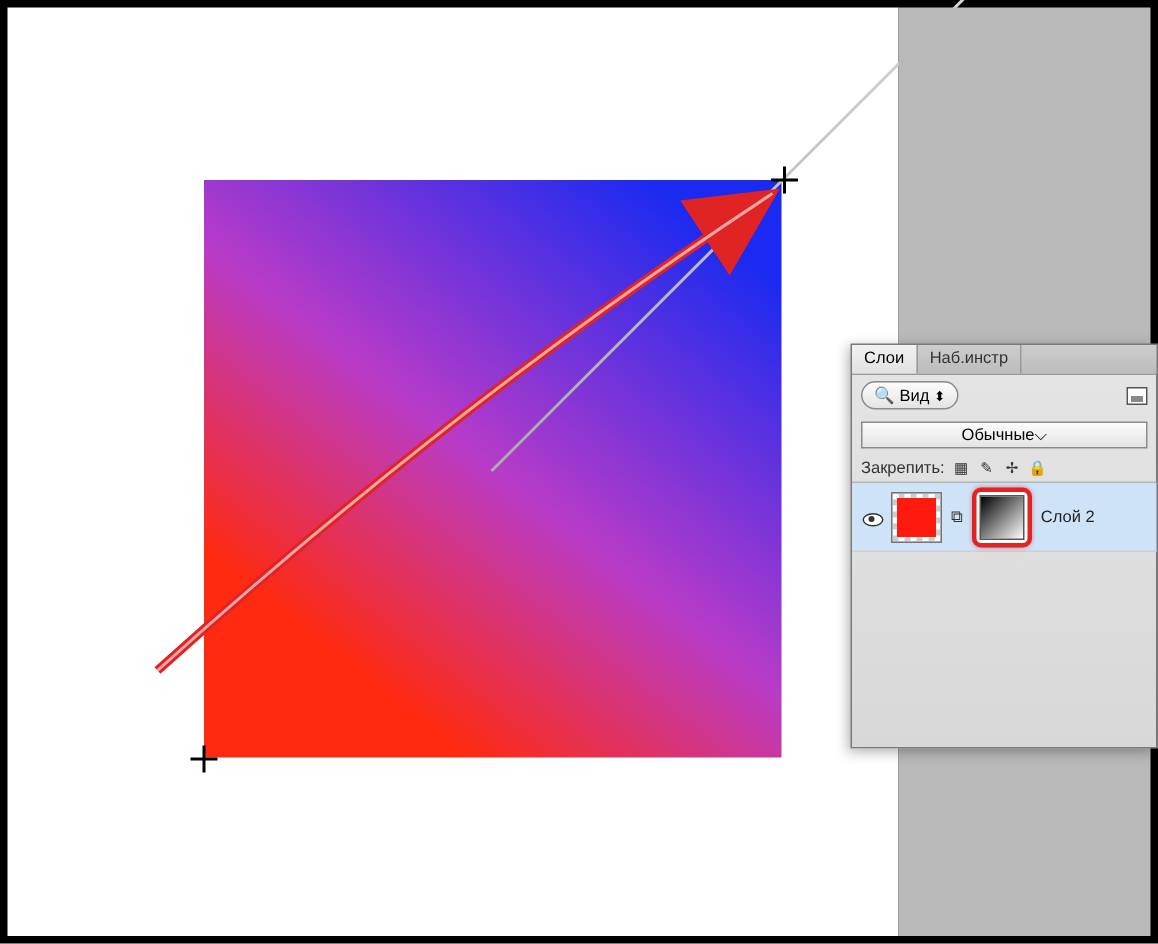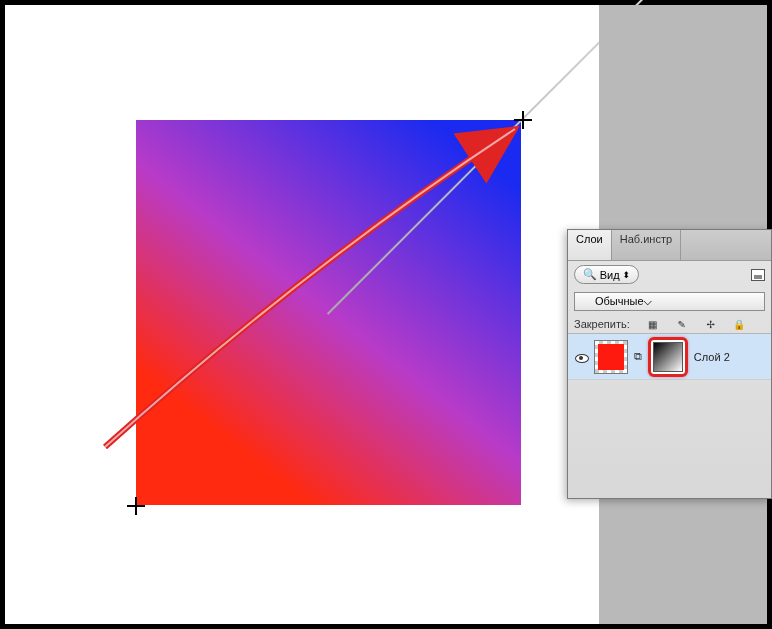--- a/index.html
+++ b/index.html
@@ -9,31 +9,31 @@
 .crosshair{position:absolute;width:18px;height:18px}
 .crosshair::before,.crosshair::after{content:"";position:absolute;background:#000}
 .crosshair::before{left:8px;top:0;width:2px;height:18px}
 .crosshair::after{top:8px;left:0;height:2px;width:18px}
 .ch-tr{left:509px;top:106px}
 .ch-bl{left:122px;top:492px}
 .drag-line{position:absolute;left:131px;top:115px;width:540px;height:2px;background:linear-gradient(90deg,#aaa,#ddd);transform-origin:left center;transform:rotate(-45deg) translateY(272px) translateX(-1px)}
 .red-arrow{position:absolute;left:70px;top:62px;width:530px;height:530px;pointer-events:none}
 .side-gray{position:absolute;left:599px;top:5px;width:168px;height:619px;background:#b9b9b9}
 .panel{position:absolute;left:567px;top:229px;width:205px;height:270px;background:linear-gradient(#e5e5e5,#d8d8d8);border:1px solid #7a7a7a;box-shadow:-2px 2px 8px rgba(0,0,0,.3)}
-.tabs{display:flex;background:linear-gradient(#cdcdcd,#bcbcbc);border-bottom:1px solid #999;height:31px}
+.tabs{display:flex;background:linear-gradient(#cdcdcd,#bcbcbc);border-bottom:1px solid #999;height:20px}
 .tab{padding:3px 8px;border-right:1px solid #999;cursor:pointer;color:#333}
 .tab.active{background:linear-gradient(#f1f1f1,#e2e2e2);color:#000}
 .filter-row{display:flex;align-items:center;padding:4px 6px;gap:4px}
 .filter-btn{display:flex;align-items:center;gap:3px;background:linear-gradient(#fdfdfd,#e4e4e4);border:1px solid #8c8c8c;border-radius:10px;padding:2px 8px;cursor:pointer}
 .filter-btn .arr{font-size:9px}
 .snap-icon{margin-left:auto;width:14px;height:12px;border:1px solid #555;background:#fff;position:relative}
 .snap-icon::before{content:"";position:absolute;left:2px;top:5px;width:8px;height:4px;background:#888}
 .blend-row{padding:4px 6px;display:flex;align-items:center}
-.blend-sel{flex:1;background:linear-gradient(#fdfdfd,#e4e4e4);border:1px solid #8c8c8c;padding:2px 20px;display:flex;justify-content:flex-start;cursor:pointer}
-.lock-row{padding:3px 6px;display:flex;align-items:center;gap:17px;border-bottom:1px solid #b5b5b5;color:#333}
+.blend-sel{flex:1;background:linear-gradient(#fdfdfd,#e4e4e4);border:1px solid #8c8c8c;padding:2px 4px;display:flex;justify-content:center;cursor:pointer}
+.lock-row{padding:3px 6px;display:flex;align-items:center;gap:5px;border-bottom:1px solid #b5b5b5;color:#333}
 .lock-ic{width:12px;height:12px;display:inline-flex;align-items:center;justify-content:center;font-size:10px;color:#333}
 .layers{background:#e5e5e5}
 .layer{display:flex;align-items:center;height:46px;border-bottom:1px solid #cfcfcf;padding:0 6px;gap:6px;cursor:pointer}
 .layer.sel{background:#cfe3f8}
 .eye{width:14px;height:14px;position:relative}
 .eye::before{content:"";position:absolute;left:1px;top:4px;width:12px;height:7px;border:1px solid #333;border-radius:50%;background:#fff}
 .eye::after{content:"";position:absolute;left:5px;top:6px;width:4px;height:4px;background:#333;border-radius:50%}
 .thumb{width:34px;height:34px;border:1px solid #777;background:#fff;position:relative}
 .thumb.checker{background:repeating-conic-gradient(#ccc 0 25%,#fff 0 50%) 0 0/8px 8px}
 .thumb.red::after{content:"";position:absolute;inset:3px;background:#ff1a10}

